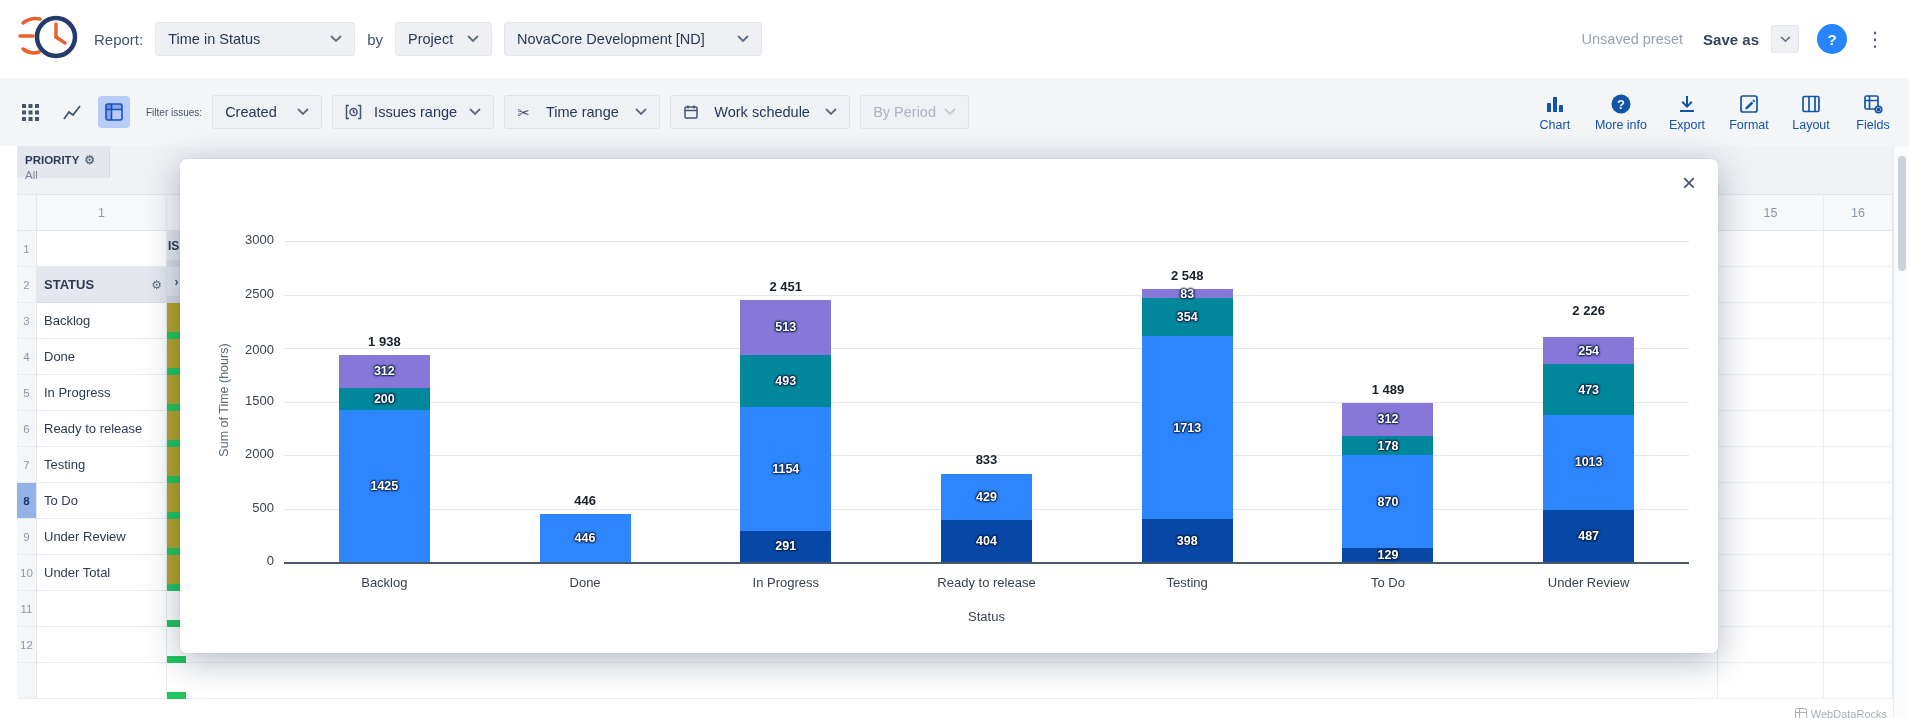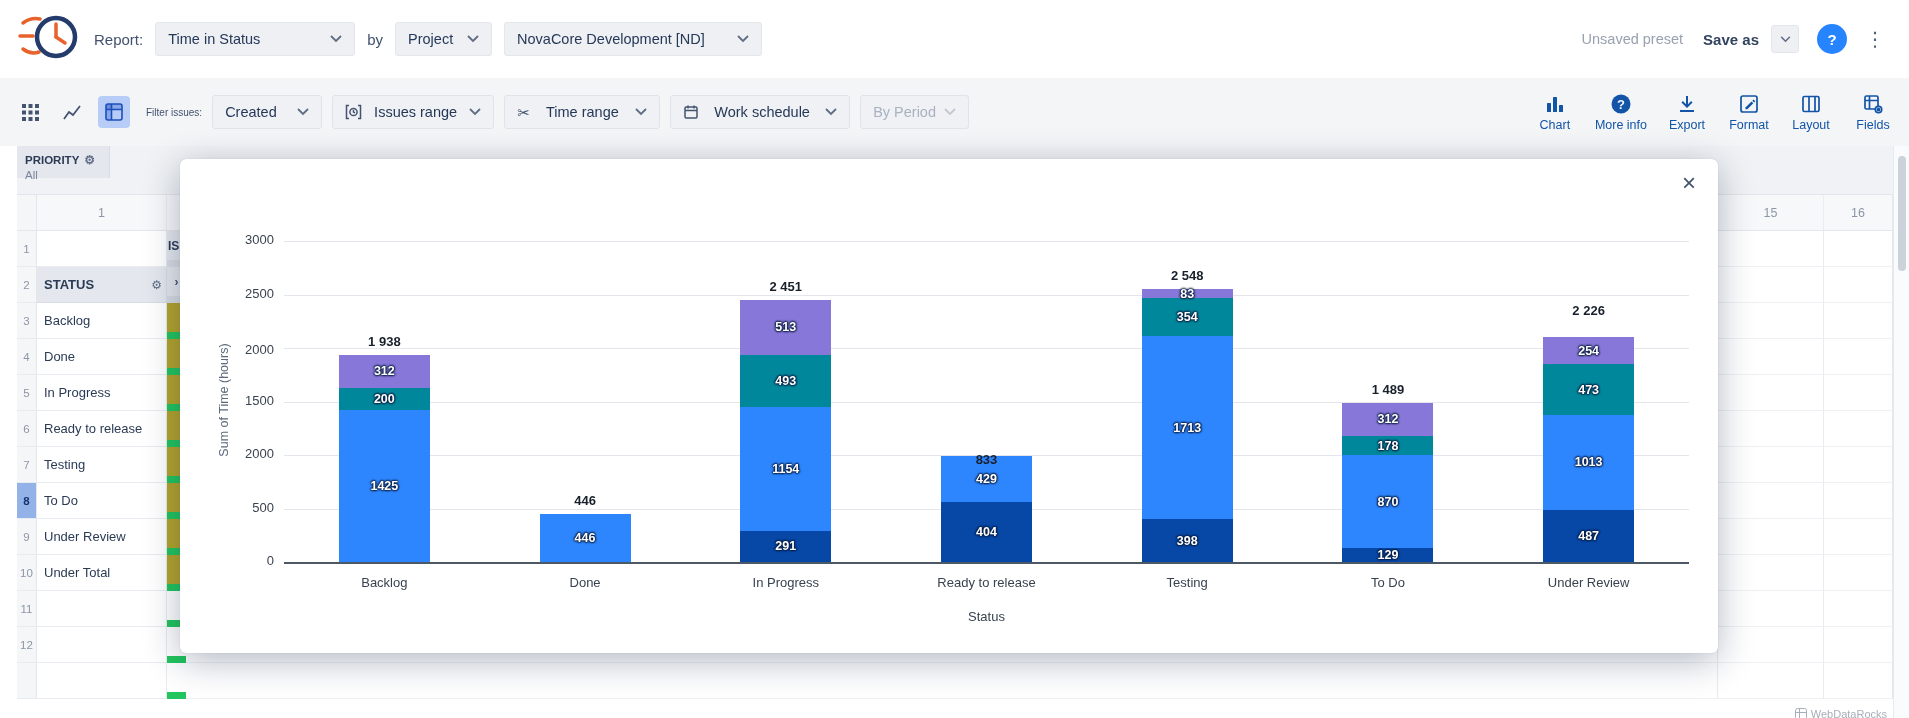--- a/index.html
+++ b/index.html
@@ -506,21 +506,21 @@
               </div>
               <div class="seg" style="height: 54.891px; background: rgb(135, 119, 217);">
                 <span class="seglab">513</span>
               </div>
             </div>
             <div class="totlab" style="bottom: 268.257px;">2 451</div>
             <div class="catlab">In Progress</div>
           </div>
           <div class="barcol" style="left: 706.143px; top: 82px; width: 200.714px; height: 321px;">
             <div class="stack" style="left: 54.8571px; width: 91px;">
-              <div class="seg" style="height: 60px; background: rgb(7, 71, 166);">
+              <div class="seg" style="height: 42px; background: rgb(7, 71, 166);">
                 <span class="seglab">404</span>
               </div>
               <div class="seg" style="height: 45.903px; background: rgb(46, 134, 254);">
                 <span class="seglab">429</span>
               </div>
             </div>
             <div class="totlab" style="bottom: 95.131px;">833</div>
             <div class="catlab">Ready to release</div>
           </div>
           <div class="barcol" style="left: 906.857px; top: 82px; width: 200.714px; height: 321px;">

